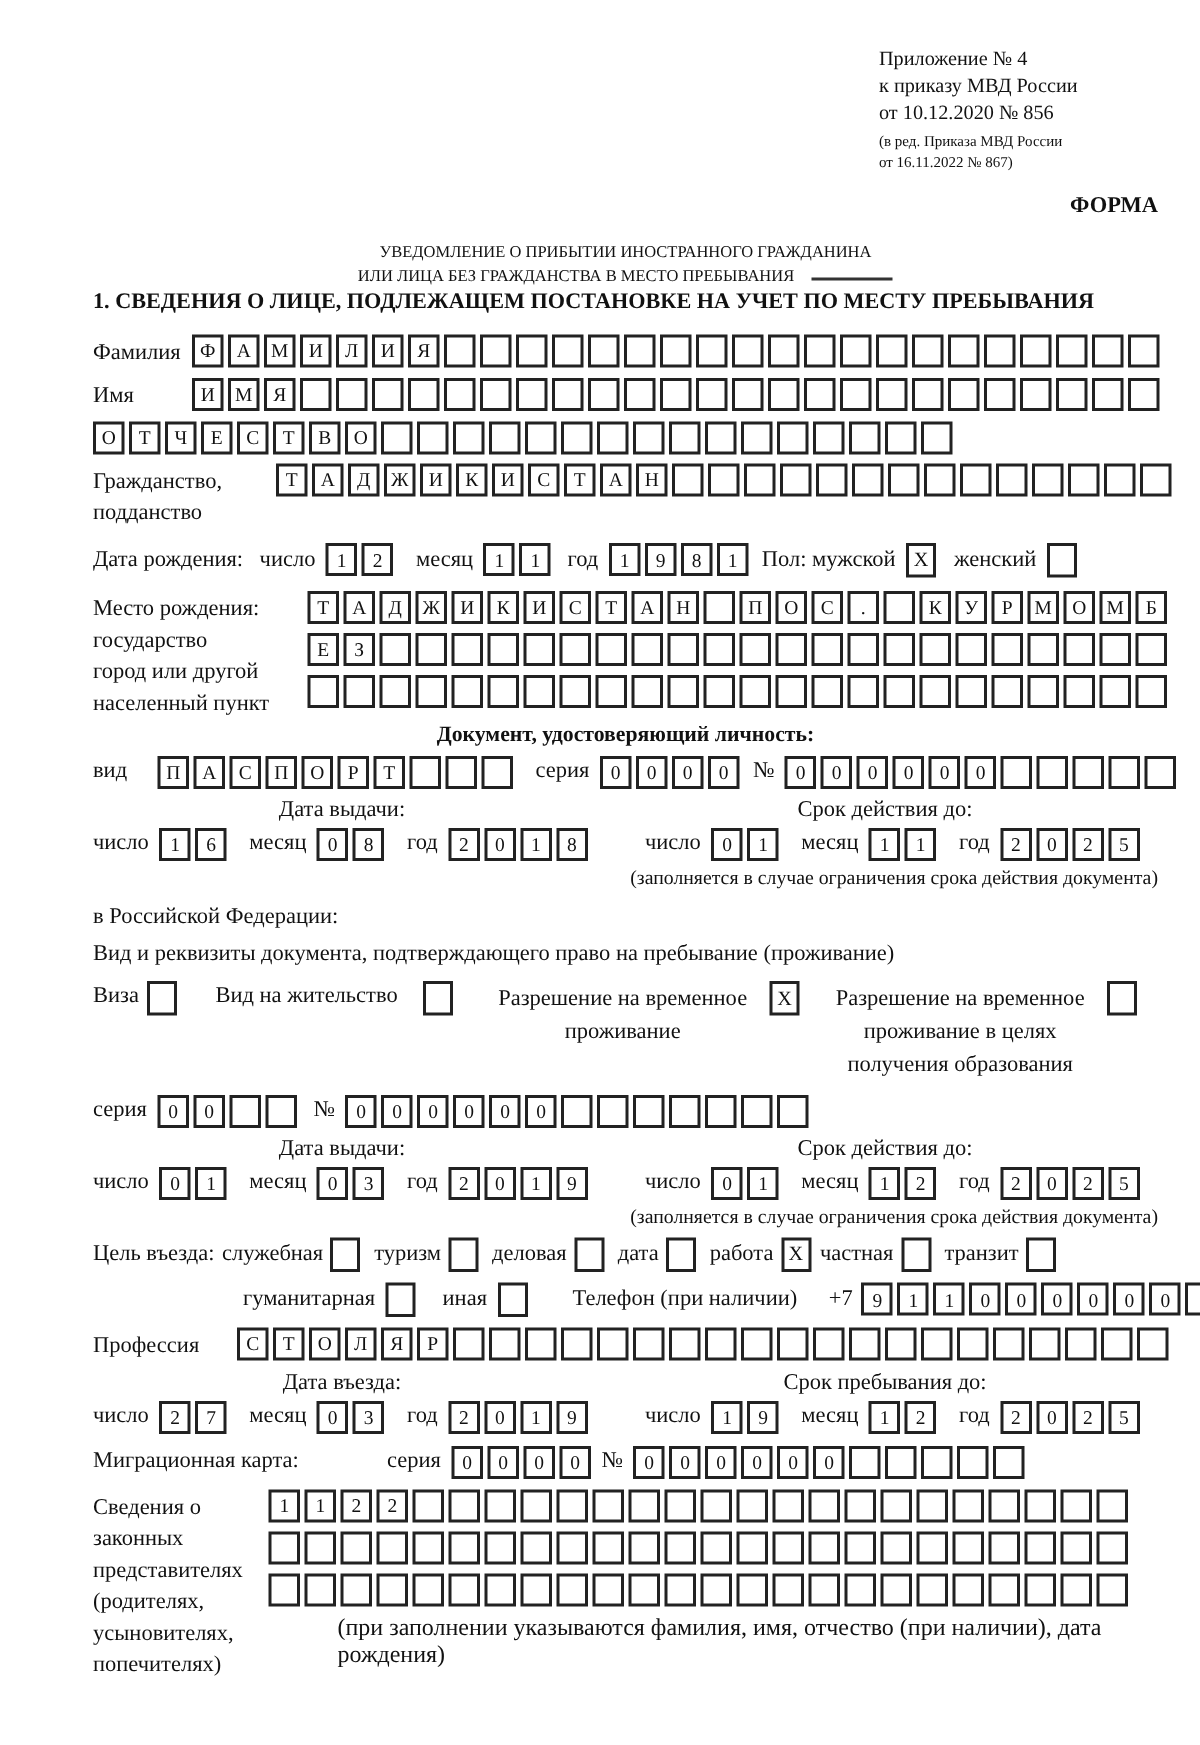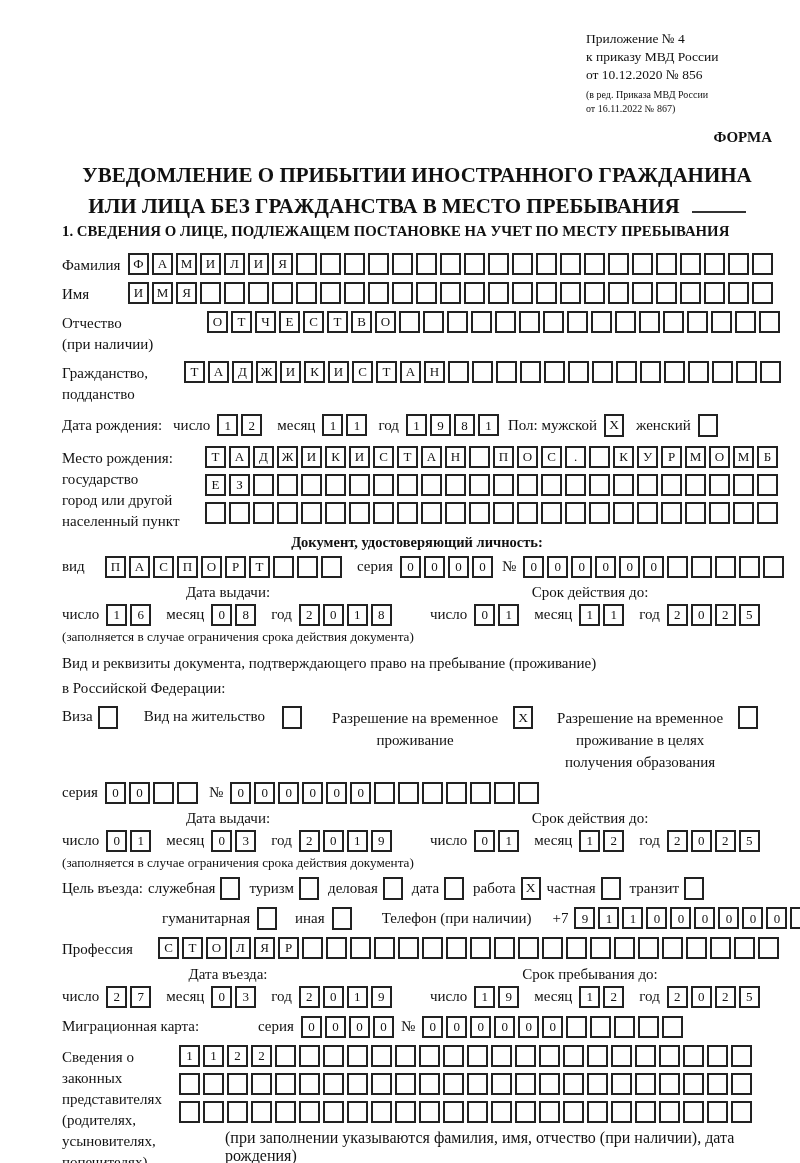--- a/index.html
+++ b/index.html
@@ -6,21 +6,21 @@
   html,body { margin:0; padding:0; }
   body { width:800px; height:1163px; background:#fff; color:#111;
          font-family:"Liberation Serif","DejaVu Serif",serif; font-size:15px; }
   .page { padding:30px 28px 8px 62px; }
 
   .annex-wrap { display:flex; justify-content:flex-end; }
   .annex { width:186px; font-size:13.5px; line-height:1.32; }
   .annex .ed { margin-top:5px; font-size:10px; }
   .form-label { text-align:right; font-weight:bold; margin-top:14px; font-size:15px; }
 
-  .title { text-align:center; font-weight:bold; font-size:21px; margin-top:14px; line-height:1.5; }
+  .title { text-align:center; font-weight:normal; font-size:11px; margin-top:14px; line-height:1.5; }
   .title .blank { display:inline-block; width:54px; border-bottom:2px solid #333; height:0.9em; margin-left:12px; }
 
   .sec { font-weight:bold; font-size:14.8px; margin-top:0; margin-bottom:13px; }
 
   .row { display:flex; align-items:flex-start; margin-bottom:6px; }
   .lbl { flex:none; padding-top:2px; line-height:21px; }
   .lbl div { line-height:21px; }
   .cells { display:flex; flex-wrap:nowrap; }
   .cell { flex:none; width:21px; height:22px; border:2px solid #222; margin-right:3px;
           display:flex; align-items:center; justify-content:center; font-size:13px; line-height:1; background:#fff; }
@@ -42,21 +42,21 @@
 
   .t { margin-right:7px; white-space:nowrap; }
   .t2 { margin-left:12px; margin-right:7px; white-space:nowrap; }
 
   .dateheads { display:flex; margin-top:1px; }
   .dh1 { width:332px; text-align:center; }
   .dh2 { width:300px; margin-left:46px; text-align:center; }
   .daterow { display:flex; align-items:center; margin-top:3px; }
   .dg { display:flex; align-items:center; }
   .dg1 { width:368px; flex:none; }
-  .note { text-align:left; font-size:13.2px; margin:3px 0 6px; }
+  .note { text-align:right; font-size:13.2px; margin:3px 0 6px; }
 
   .intro { line-height:1.65; margin-top:2px; }
   .opts { display:flex; align-items:flex-start; margin:5px 0 8px; }
   .opt { display:flex; align-items:flex-start; }
   .opt .ol { padding-top:3px; }
   .opt .cb { margin-left:7px; margin-top:1px; }
   .ol-c { text-align:center; width:182px; line-height:1.45; }
 
   .inlineflex { display:flex; align-items:center; flex-wrap:nowrap; }
   .purpose span.pl { margin-right:5px; white-space:nowrap; }
@@ -149,24 +149,20 @@
         <span class="cell"></span>
         <span class="cell"></span>
         <span class="cell"></span>
         <span class="cell"></span>
         <span class="cell"></span>
         <span class="cell"></span>
       </div>
   </div>
 
   <div class="row">
-    <div class="lbl w-patr">
-      <div>Отчество</div>
-      <div>(при наличии)</div>
-    </div>
     <div class="cells">
         <span class="cell">О</span>
         <span class="cell">Т</span>
         <span class="cell">Ч</span>
         <span class="cell">Е</span>
         <span class="cell">С</span>
         <span class="cell">Т</span>
         <span class="cell">В</span>
         <span class="cell">О</span>
         <span class="cell"></span>
@@ -414,22 +410,22 @@
           <span class="cell">2</span>
           <span class="cell">0</span>
           <span class="cell">2</span>
           <span class="cell">5</span>
         </span>
     </div>
   </div>
   <div class="note">(заполняется в случае ограничения срока действия документа)</div>
 
   <div class="intro">
+    <div>в Российской Федерации:</div>
     <div>Вид и реквизиты документа, подтверждающего право на пребывание (проживание)</div>
-    <div>в Российской Федерации:</div>
   </div>
 
   <div class="opts">
     <div class="opt">
       <span class="ol">Виза</span>
       <span class="cb" style="margin-left:5px"></span>
     </div>
     <div class="opt" style="margin-left:26px">
       <span class="ol">Вид на жительство</span>
       <span class="cb" style="margin-left:17px"></span>

